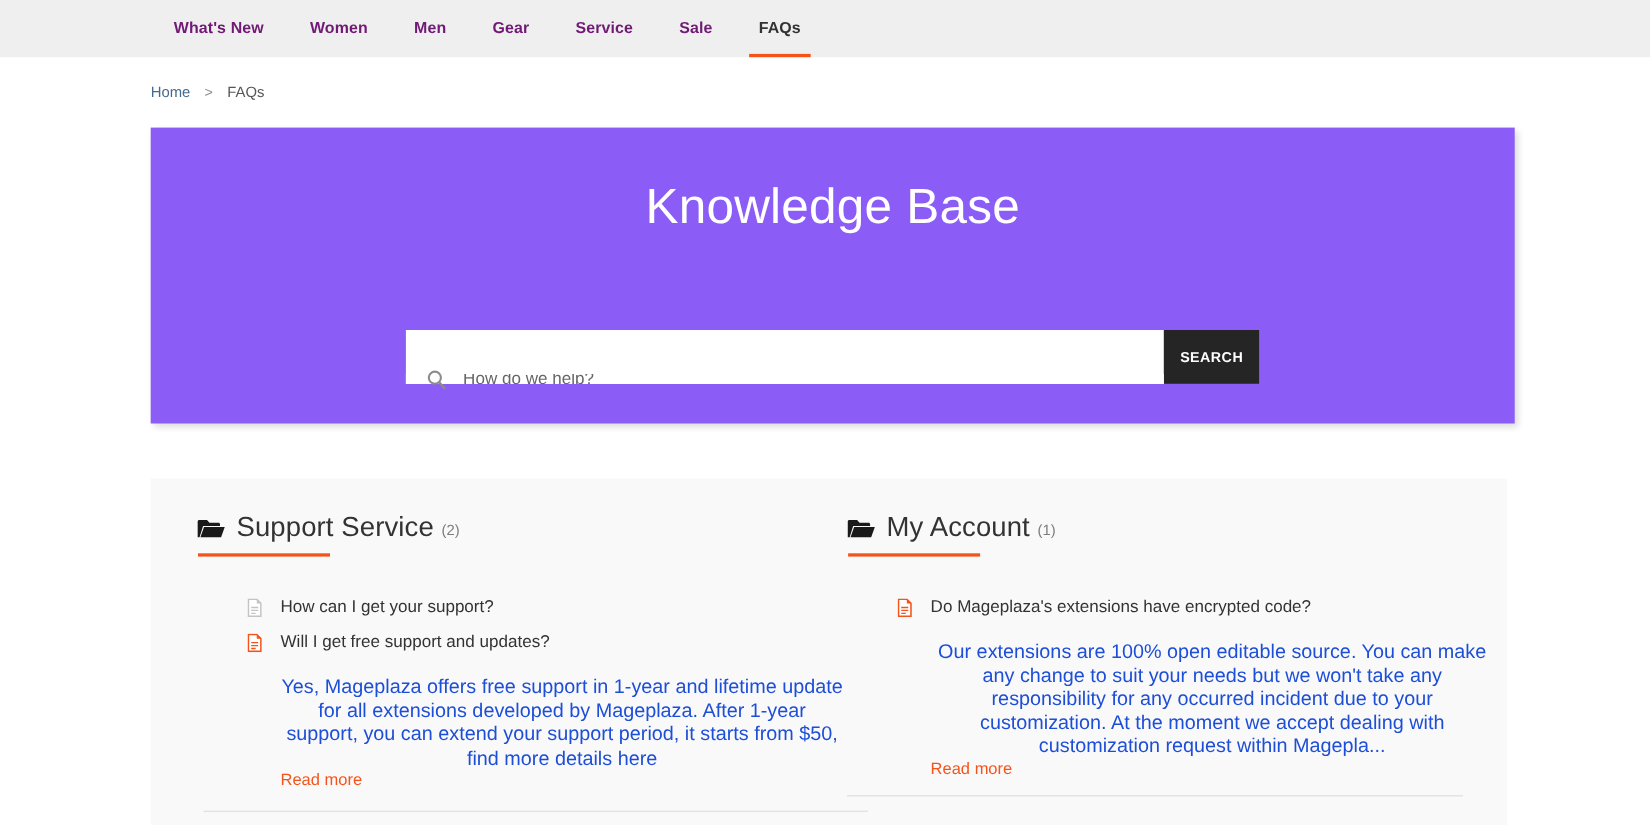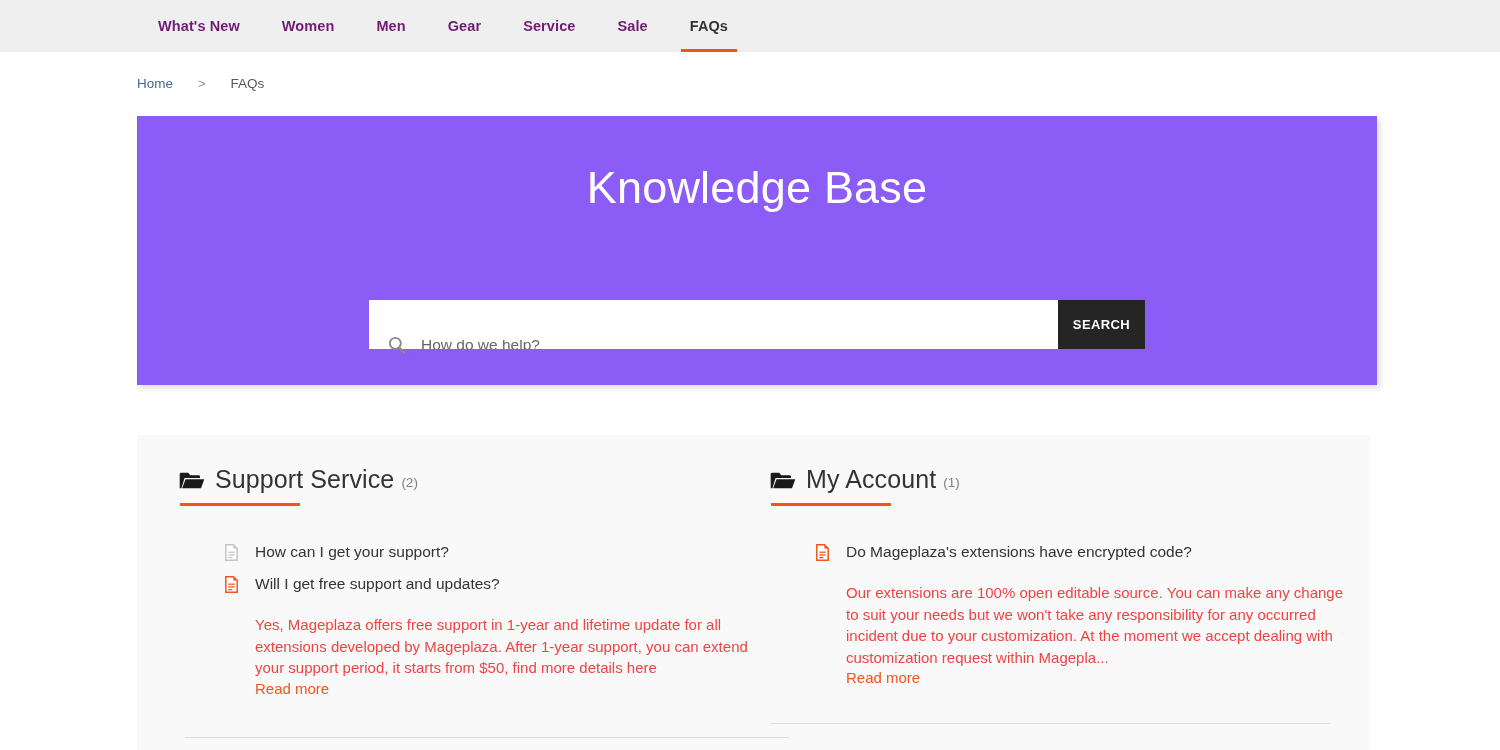--- a/index.html
+++ b/index.html
@@ -54,21 +54,21 @@
     background: #f4541c;
   }
 
   
   .breadcrumb {
     position: absolute;
     left: 137px;
     top: 76px;
     display: flex;
     align-items: center;
-    gap: 12px;
+    gap: 0;
     font-size: 13.5px;
     color: #575757;
     justify-content: flex-end;
   }
   .crumb-link {
     color: #46698e;
     text-decoration: none;
     cursor: pointer;
   }
   .crumb-sep {
@@ -237,23 +237,24 @@
     font-size: 15.5px;
     color: #333333;
     line-height: 20px;
   }
   .answer {
     margin-top: 20px;
     margin-left: 30px;
     width: 512px;
   }
   .answer-body {
-    font-size: 15px;
-    color: #ef4444;
+    font-size: 18px;
+    color: #1d4ed8;
     line-height: 21.5px;
+    text-align: center;
   }
   .read-more {
     display: inline-block;
     margin-top: 1px;
     font-size: 15px;
     color: #f4541c;
     cursor: pointer;
     text-decoration: none;
   }
   .divider {

